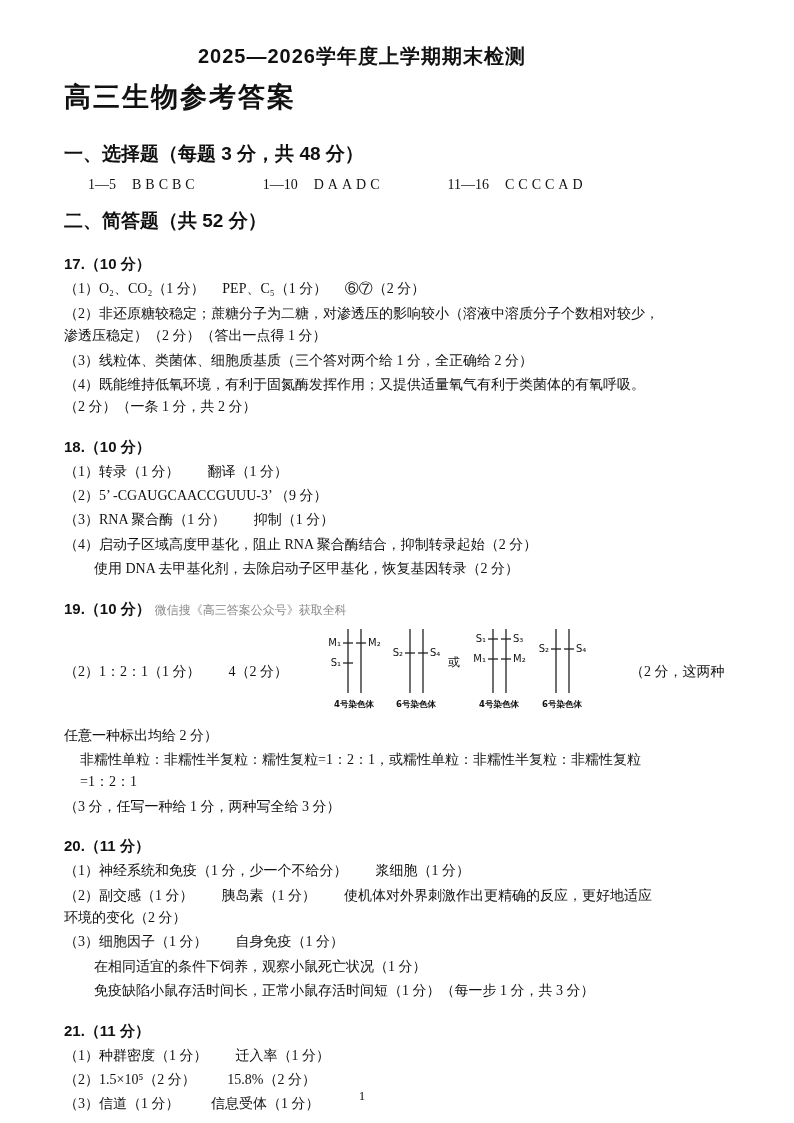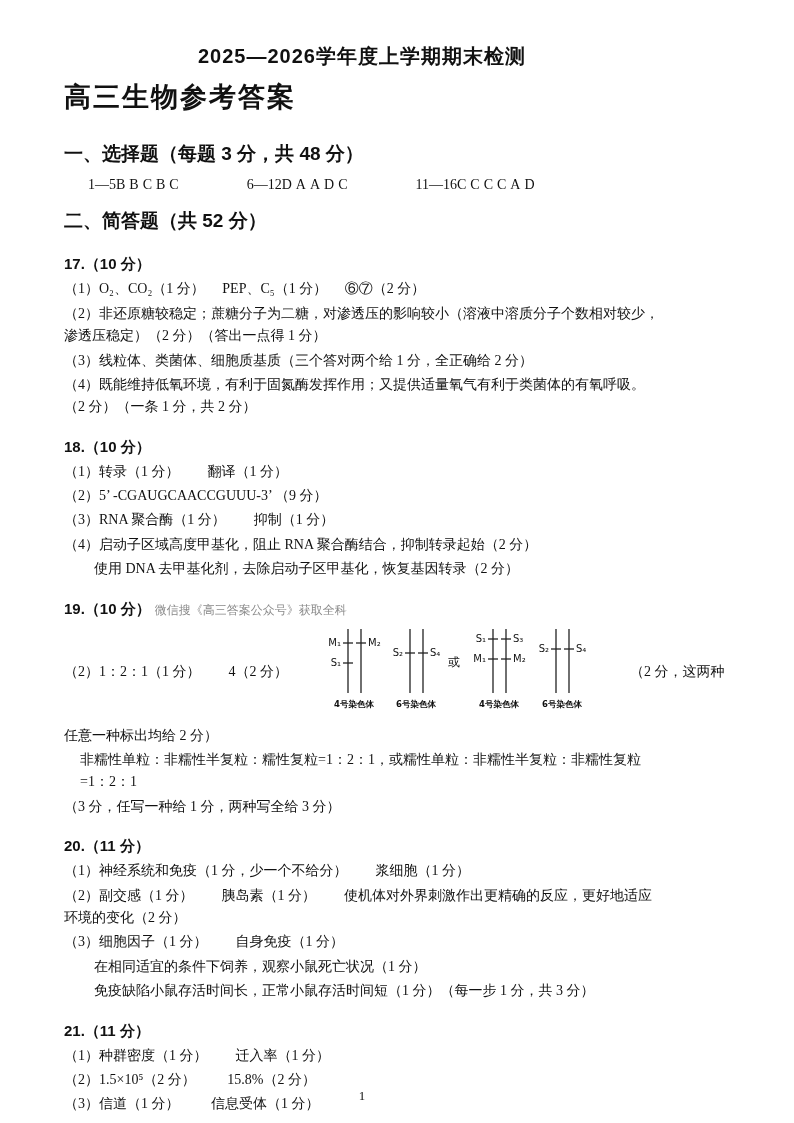--- a/index.html
+++ b/index.html
@@ -9,21 +9,21 @@
     background:#fff;color:#111;position:relative;overflow:hidden;
     font-family:"Liberation Serif","DejaVu Serif",serif;
     font-size:14px;line-height:1.6;
   }
   h1{font-family:"Liberation Sans","DejaVu Sans",sans-serif;font-size:20px;font-weight:bold;text-align:center;margin:6px 0 2px 0;letter-spacing:1px;}
   h2{font-family:"Liberation Sans","DejaVu Sans",sans-serif;font-size:27px;font-weight:bold;text-align:left;margin:4px 0 20px 0;letter-spacing:2px;}
   .sec{font-family:"Liberation Sans","DejaVu Sans",sans-serif;font-weight:bold;font-size:19px;margin:10px 0 4px 0;}
   .ansrow{margin:4px 0 10px 0;padding-left:24px;}
   .pair{white-space:nowrap;}
   .pair + .pair{margin-left:64px;}
-  .pair .letters{margin-left:0;letter-spacing:4px;}
+  .pair .letters{margin-left:16px;letter-spacing:4px;}
   .q{margin-top:16px;}
   .qh{font-family:"Liberation Sans","DejaVu Sans",sans-serif;font-weight:bold;font-size:15px;margin:9px 0 2px 0;}
   p.line{margin:2px 0;}
   .indent{padding-left:30px;}
   .indent2{padding-left:16px;}
   .watermark{font-family:"Liberation Sans","DejaVu Sans",sans-serif;font-weight:normal;font-size:12px;color:#8a8a8a;margin-left:4px;letter-spacing:0;}
   .figrow{display:flex;align-items:center;margin:2px 0 0 0;}
   .figleft{flex:0 0 auto;}
   .figright{flex:0 0 auto;margin-left:2px;}
   .chrfig{flex:0 0 auto;display:block;}
@@ -36,21 +36,21 @@
 </head>
 <body>
 
 <div class="page">
 
   <h1>2025—2026学年度上学期期末检测</h1>
   <h2>高三生物参考答案</h2>
 
   <p class="sec">一、选择题（每题 3 分，共 48 分）</p>
 
-  <p class="ansrow"><span class="pair"><span>1—5</span><span class="letters">BBCBC</span></span><span class="pair"><span>6—12</span><span class="letters">DAADC</span></span><span class="pair"><span>11—16</span><span class="letters">CCCCAD</span></span></p>
+  <p class="ansrow"><span class="pair"><span>1—5</span><span class="letters">BBCBC</span></span><span class="pair"><span>1—10</span><span class="letters">DAADC</span></span><span class="pair"><span>11—16</span><span class="letters">CCCCAD</span></span></p>
 
   <p class="sec">二、简答题（共 52 分）</p>
 
   <div class="q">
     <p class="qh">17.（10 分）</p>
     <p class="line">（1）O₂、CO₂（1 分）　 PEP、C₅（1 分）　 ⑥⑦（2 分）</p>
     <p class="line">（2）非还原糖较稳定；蔗糖分子为二糖，对渗透压的影响较小（溶液中溶质分子个数相对较少，渗透压稳定）（2 分）（答出一点得 1 分）</p>
     <p class="line">（3）线粒体、类菌体、细胞质基质（三个答对两个给 1 分，全正确给 2 分）</p>
     <p class="line">（4）既能维持低氧环境，有利于固氮酶发挥作用；又提供适量氧气有利于类菌体的有氧呼吸。（2 分）（一条 1 分，共 2 分）</p>
   </div>

